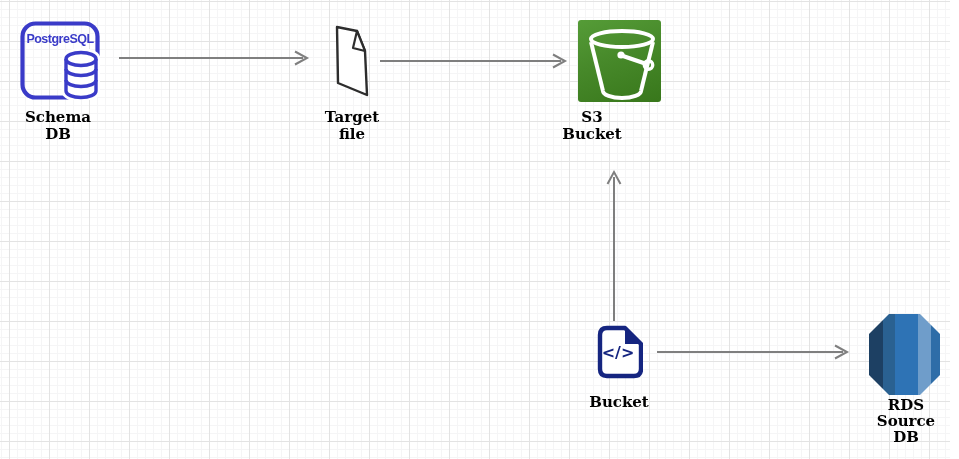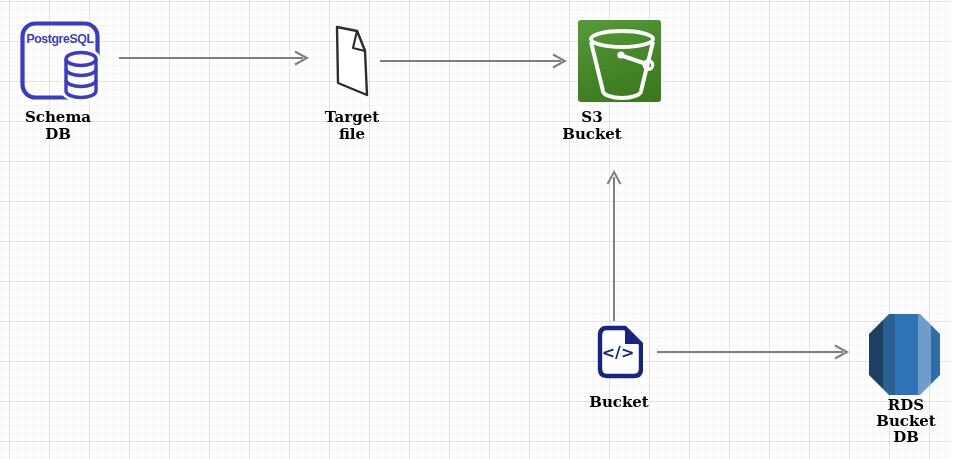--- a/index.html
+++ b/index.html
@@ -127,16 +127,16 @@
       <g clip-path="url(#rds-octagon)">
         <rect x="0" y="0" width="15" height="83" fill="#1d4063"></rect>
         <rect x="15" y="0" width="12" height="83" fill="#2a6191"></rect>
         <rect x="27" y="0" width="23" height="83" fill="#2e73b5"></rect>
         <rect x="50" y="0" width="13" height="83" fill="#6f9dca"></rect>
         <rect x="63" y="0" width="10" height="83" fill="#2e6da8"></rect>
       </g>
     </svg>
   </div>
   <div class="lbl" style="left:906px;top:397px;line-height:16px;">RDS
-Bucket
+Source
 DB</div>
 
 </div>
 
 </body></html>

